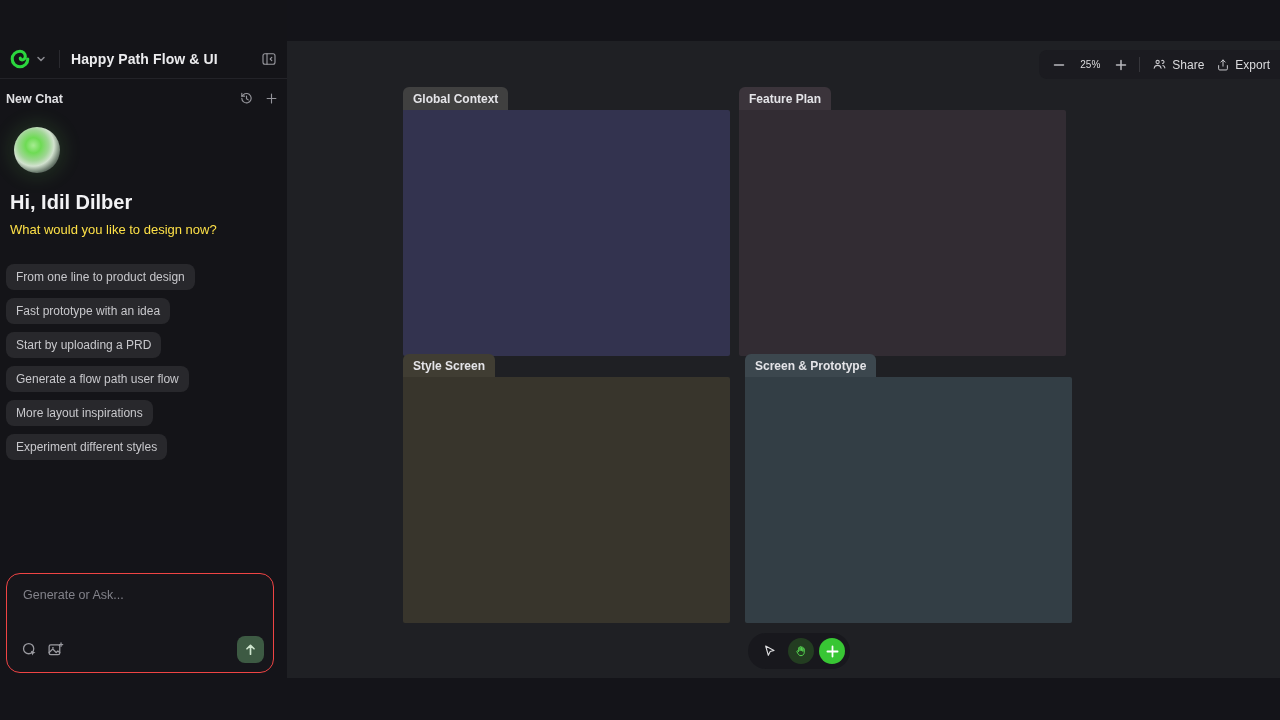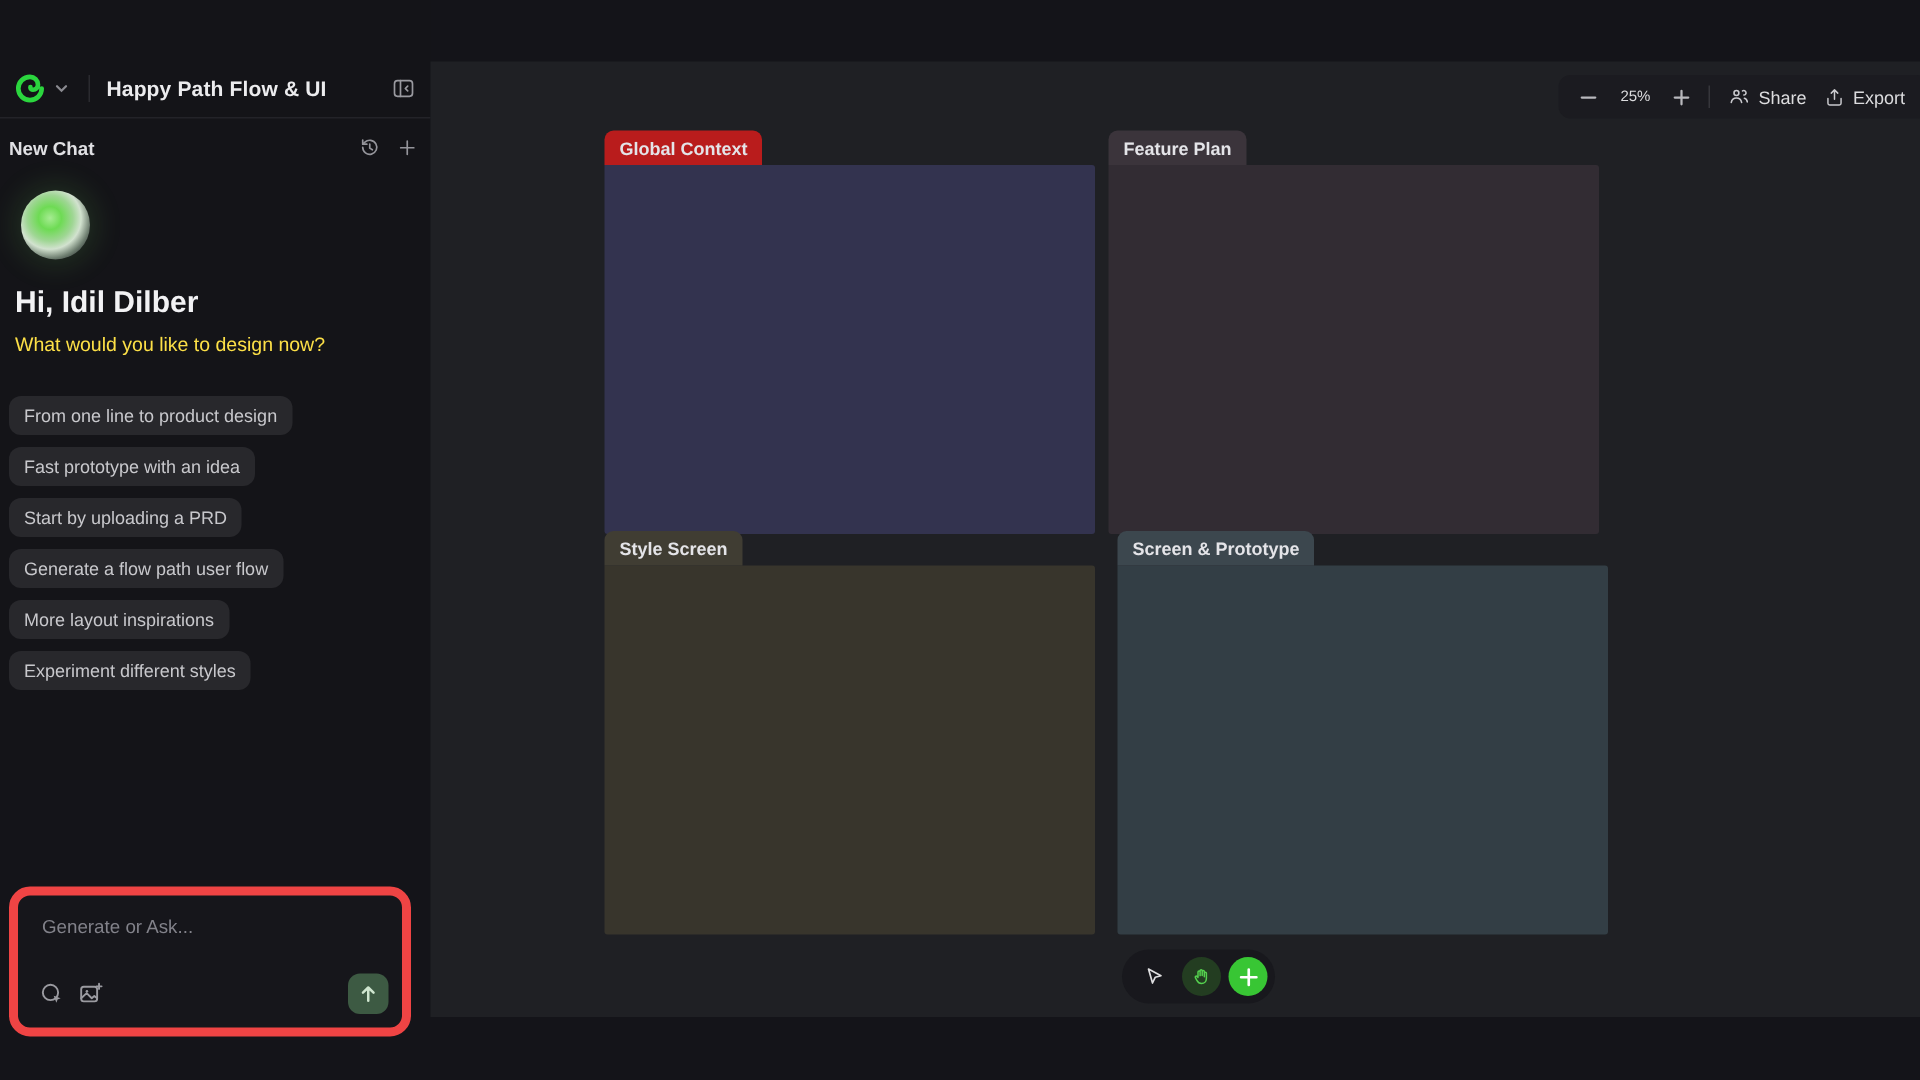--- a/index.html
+++ b/index.html
@@ -38,22 +38,22 @@
   .greeting { position:absolute; top:191px; left:10px; font-size:20px; font-weight:700; color:#f2f2f4; }
   .subtitle { position:absolute; top:222px; left:10px; font-size:13px; color:#fde047; }
 
   .chips { position:absolute; top:264px; left:6px; display:flex; flex-direction:column; align-items:flex-start; gap:8px; }
   .chip {
     background:#28282c; border-radius:8px; padding:6px 10px;
     font-size:12px; line-height:14px; color:#c8c8cc; cursor:pointer; white-space:nowrap;
   }
 
   .prompt-box {
-    position:absolute; left:6px; top:591px; width:268px; height:100px;
-    border:6px solid #ef4444; border-radius:14px; background:#16161b;
+    position:absolute; left:6px; top:573px; width:268px; height:100px;
+    border:1px solid #ef4444; border-radius:14px; background:#16161b;
   }
   .prompt-input {
     position:absolute; top:8px; left:8px; right:8px; height:52px;
     background:transparent; border:none; outline:none; resize:none;
     font-family:"Liberation Sans","DejaVu Sans",sans-serif;
     font-size:12.5px; color:#d8d8dc; padding:6px 8px;
   }
   .prompt-input::placeholder { color:#82828a; }
   .prompt-actions { position:absolute; left:14px; right:9px; bottom:9px; height:27px; display:flex; align-items:center; }
   .prompt-icons { display:flex; align-items:center; gap:9px; }
@@ -188,21 +188,21 @@
             <path d="M7 12V2.5M3.2 6.2 7 2.5l3.8 3.7"></path>
           </svg>
         </button>
       </div>
     </div>
   </aside>
 
   <main class="canvas">
 
     <div class="frame f1">
-      <div class="frame-tab" style="background: #b91c1c;">Global Context</div>
+      <div class="frame-tab" style="background: #404040;">Global Context</div>
       <div class="frame-body" style="background: rgb(51, 51, 79);"></div>
     </div>
 
     <div class="frame f2">
       <div class="frame-tab" style="background: rgb(59, 52, 59);">Feature Plan</div>
       <div class="frame-body" style="background: rgb(50, 44, 51);"></div>
     </div>
 
     <div class="frame f3">
       <div class="frame-tab" style="background: rgb(64, 61, 51);">Style Screen</div>

